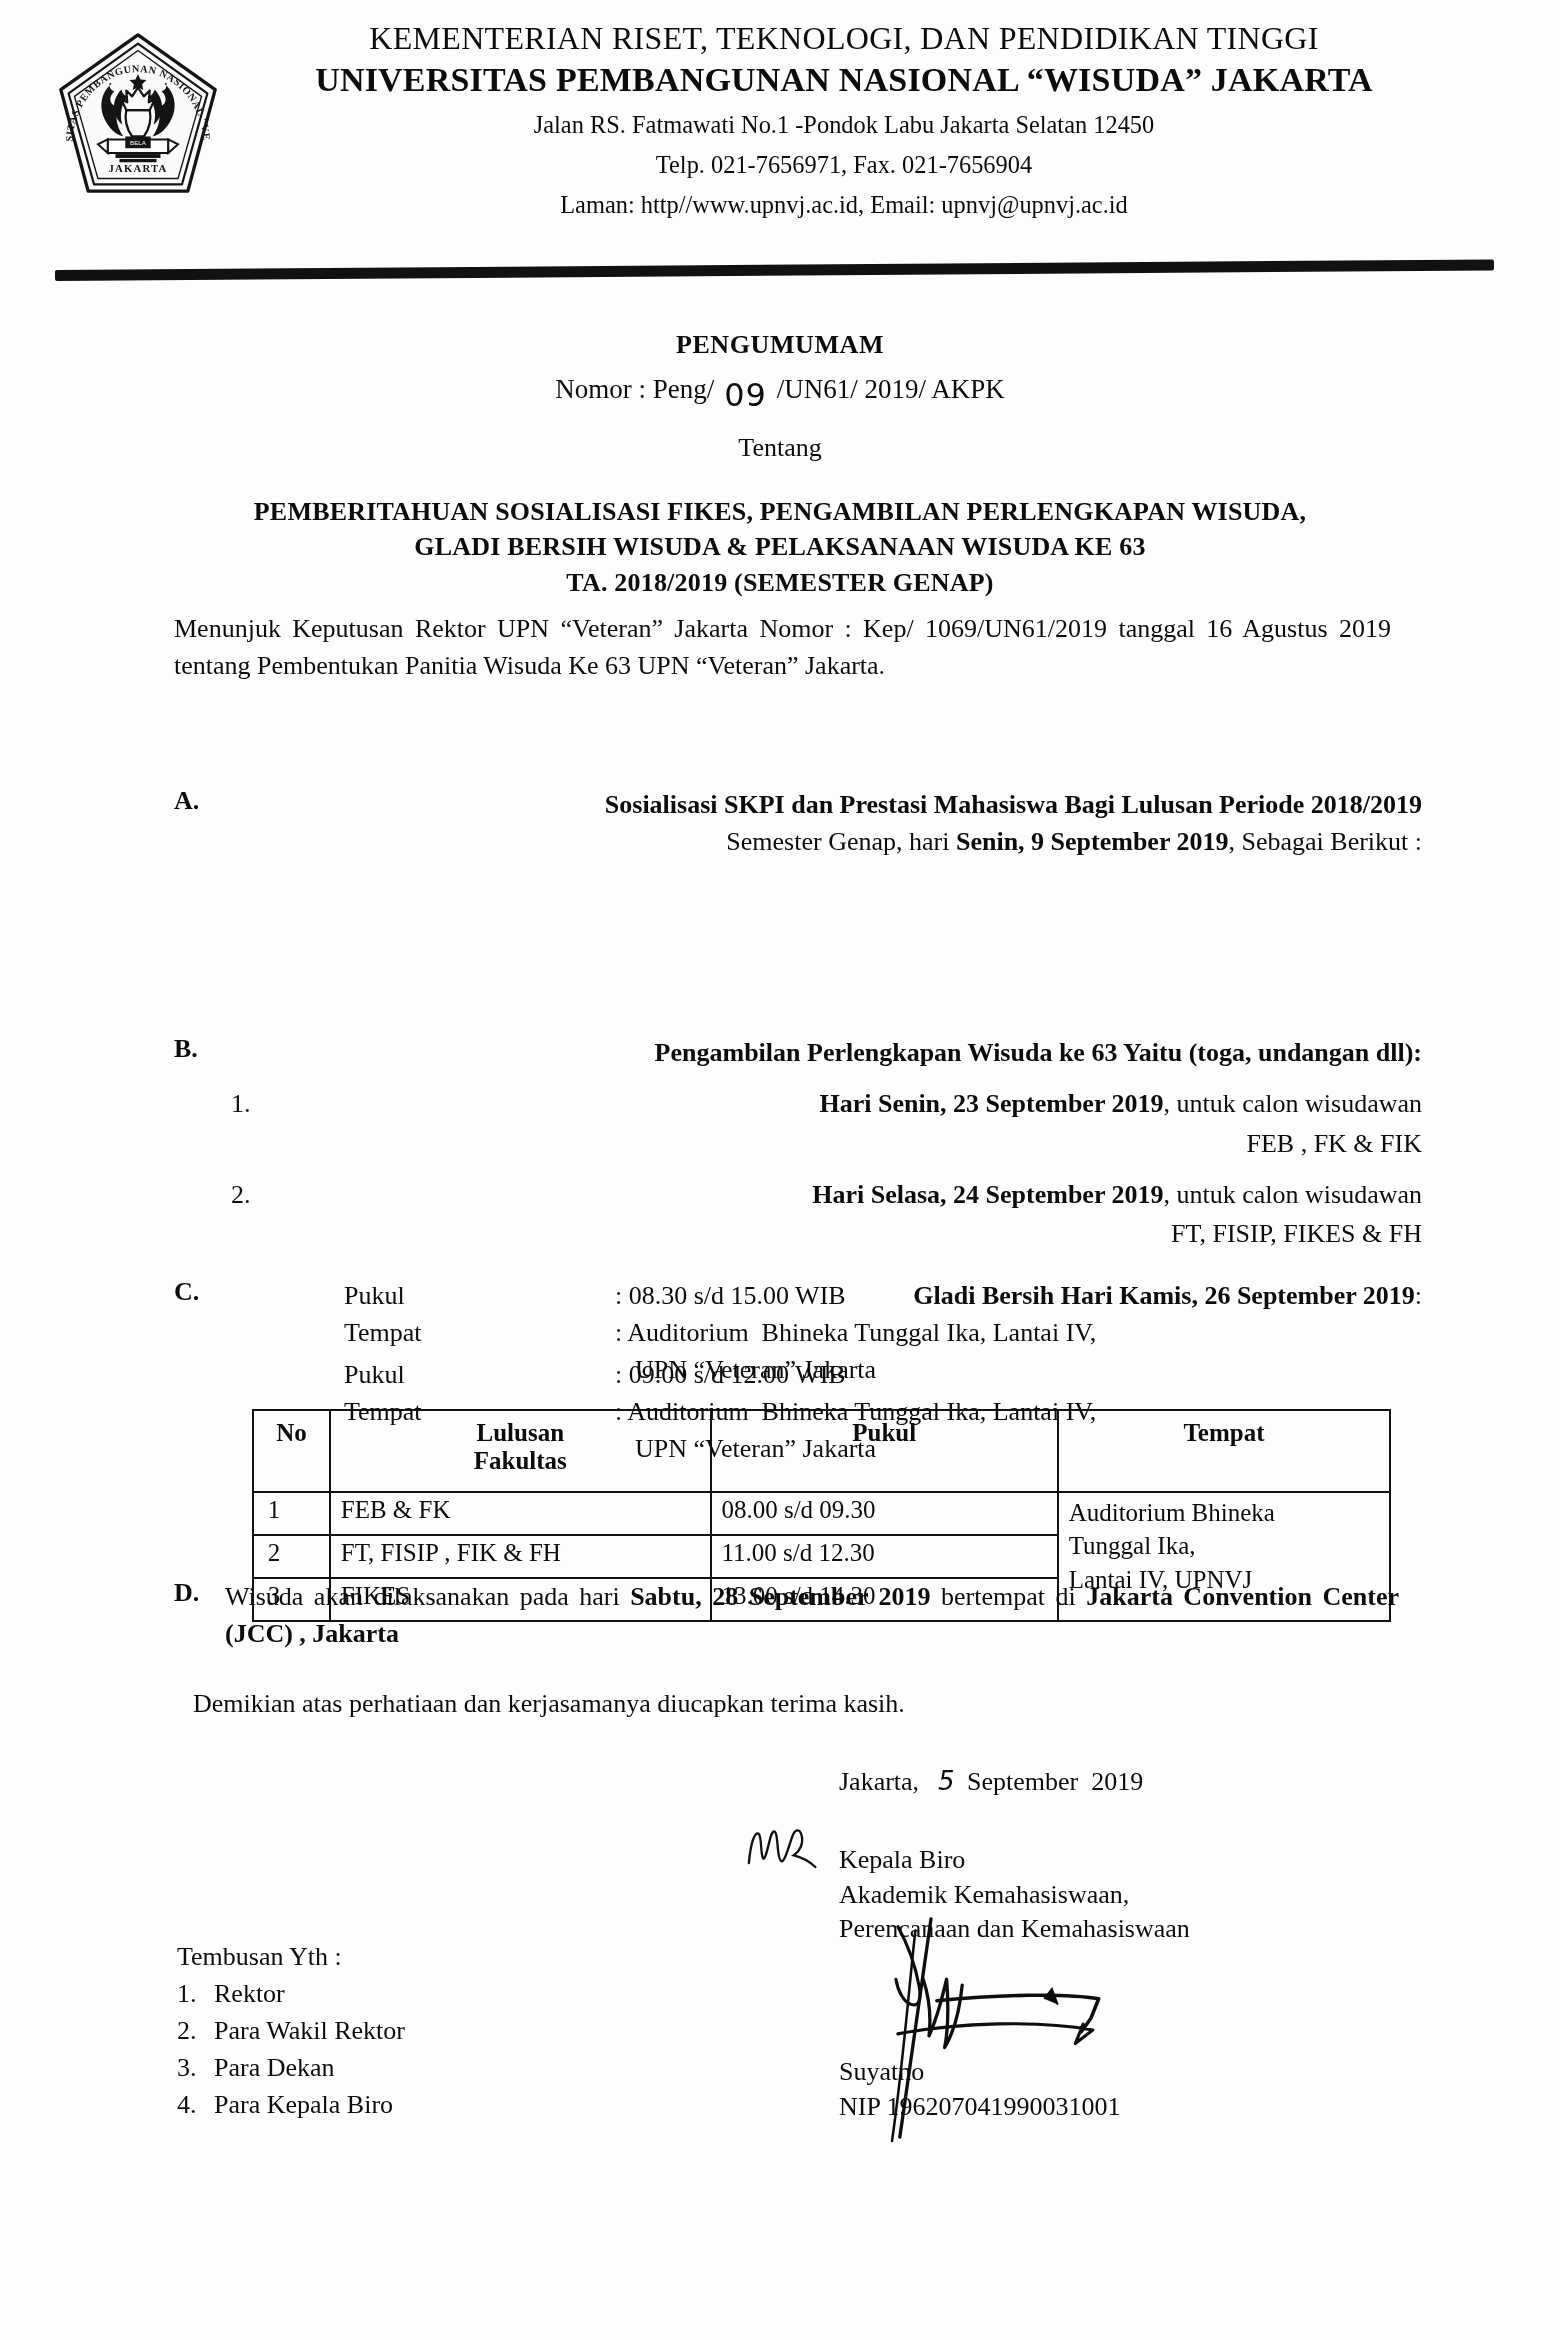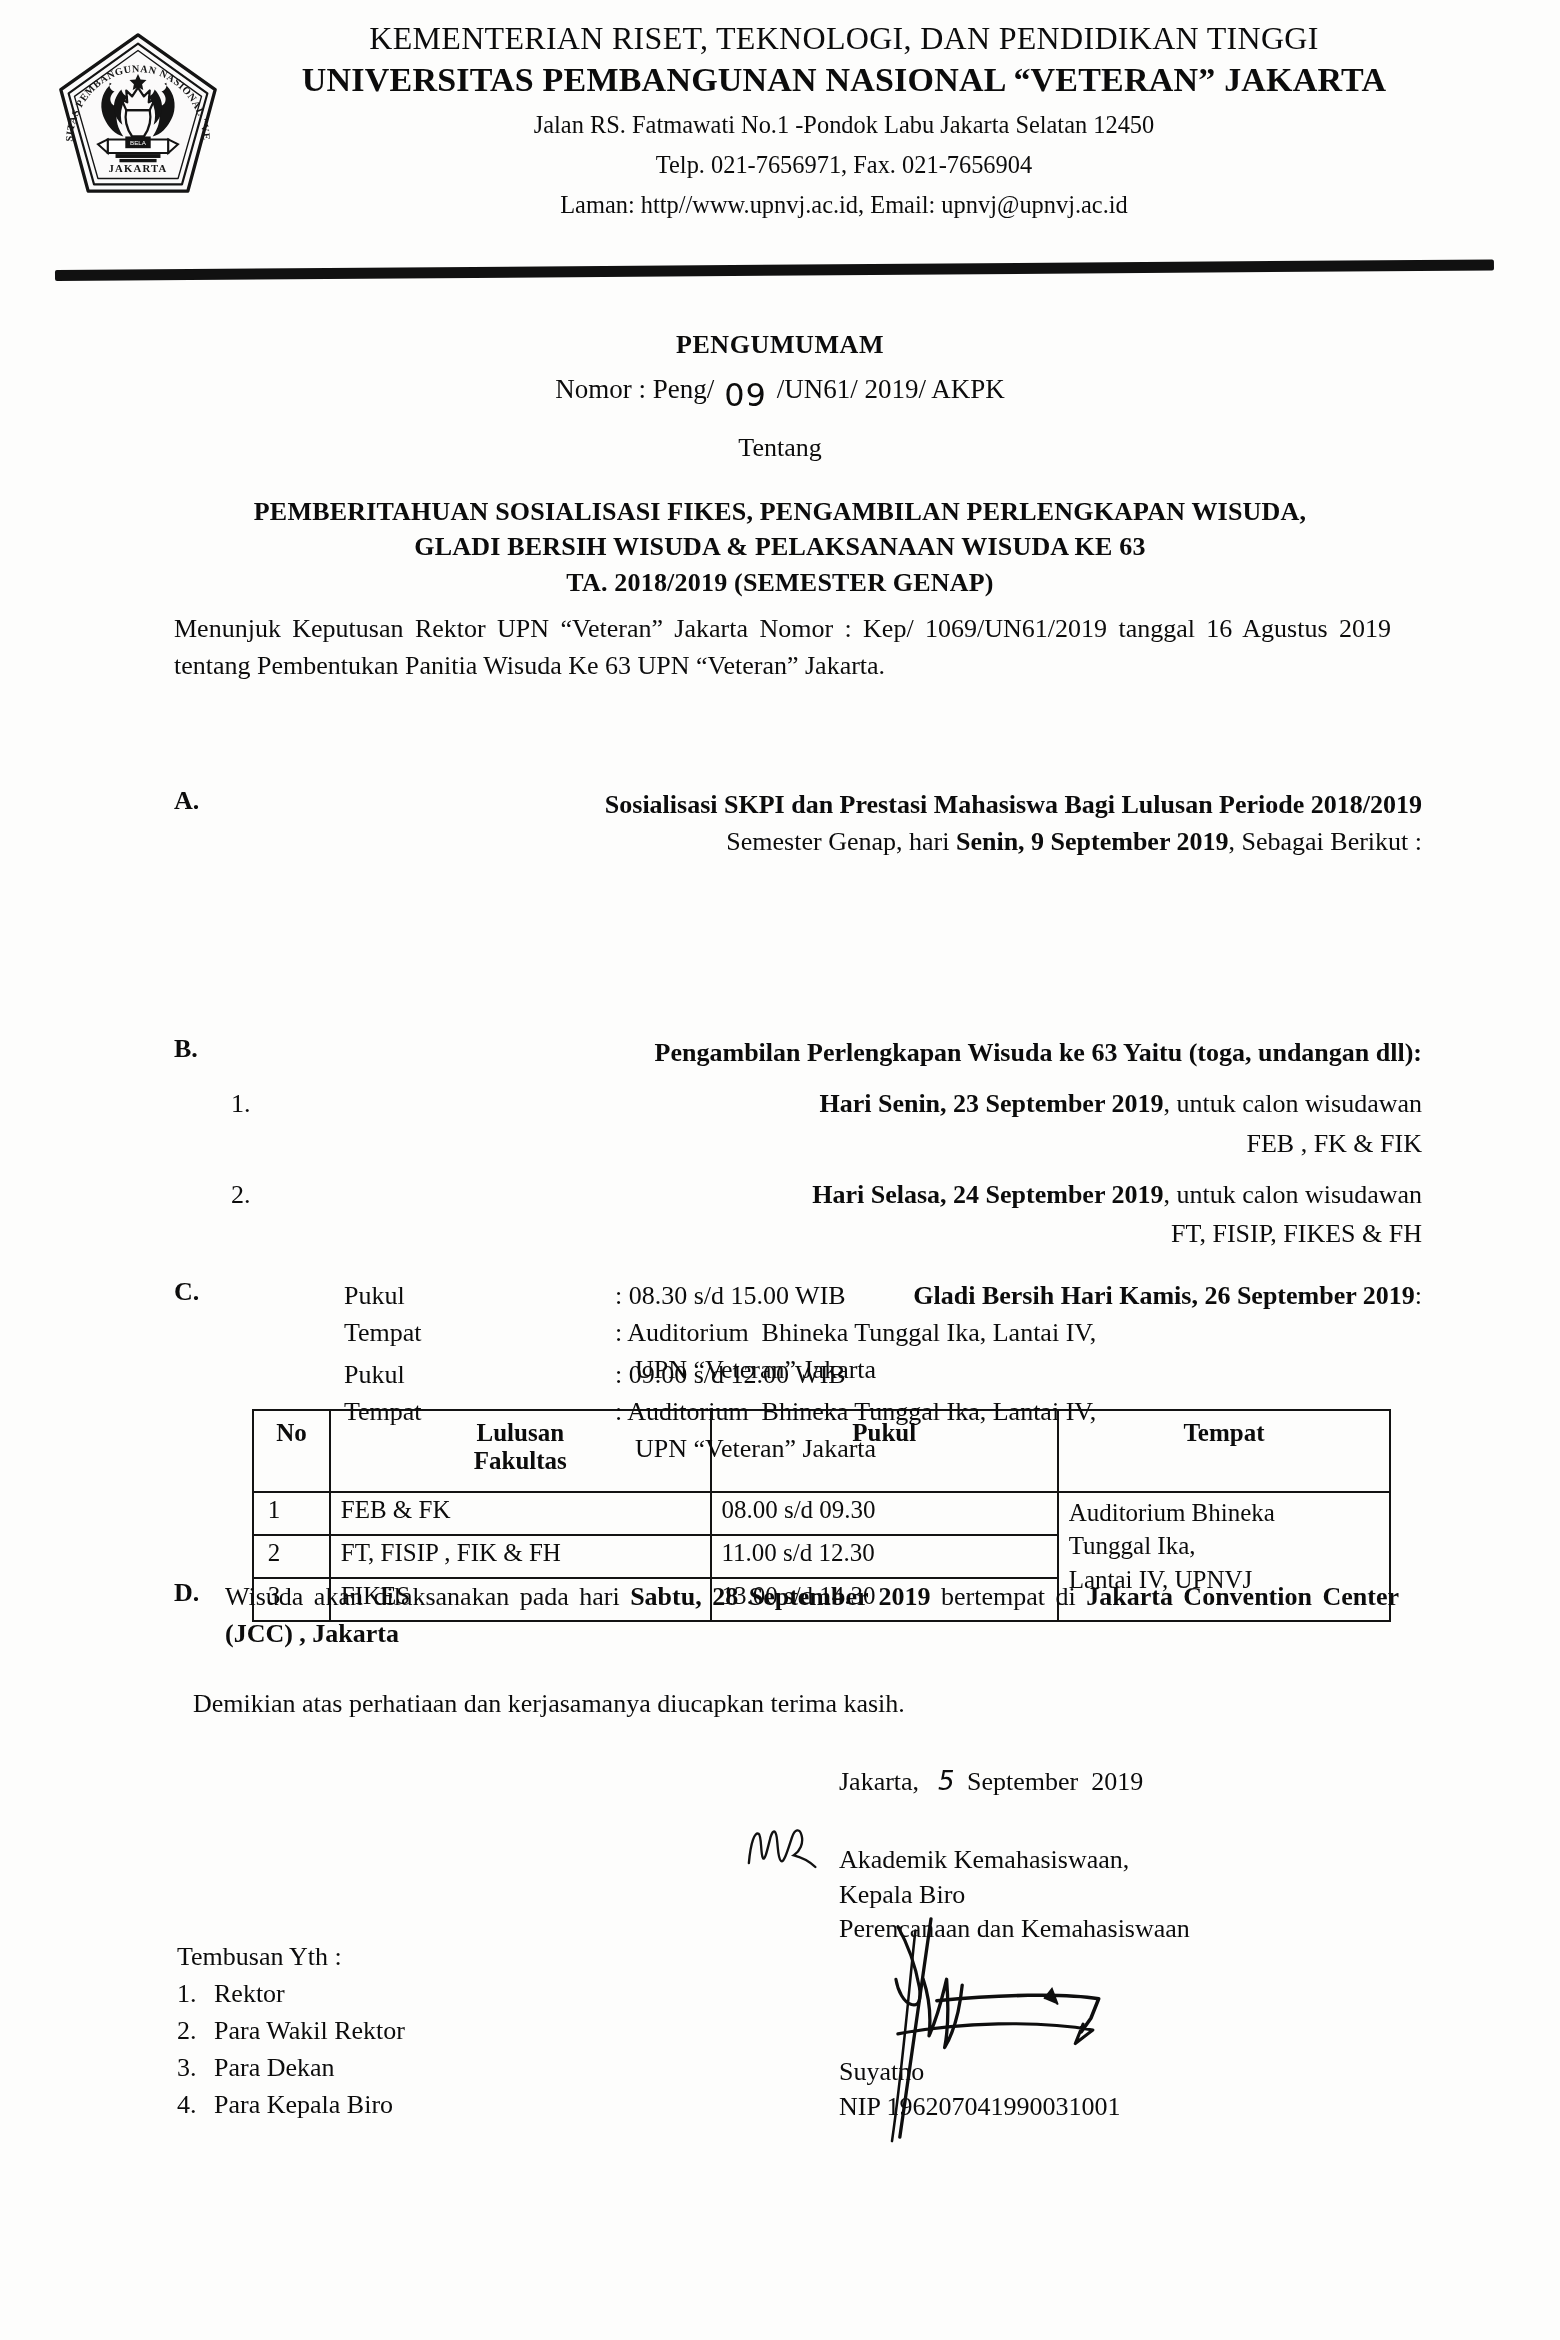--- a/index.html
+++ b/index.html
@@ -275,21 +275,21 @@
         <rect x="76" y="110" width="26" height="12" fill="#141414"></rect>
         <text x="89" y="119" text-anchor="middle" font-size="6.4" font-family="Liberation Sans, sans-serif" fill="#ffffff">BELA</text>
 
         <rect x="66" y="128" width="46" height="4" fill="#141414"></rect>
         <rect x="70" y="133" width="38" height="3.4" fill="#141414"></rect>
       </svg>
     </div>
 
     <div class="lh-text">
       <div class="lh-line1">KEMENTERIAN RISET, TEKNOLOGI, DAN PENDIDIKAN TINGGI</div>
-      <div class="lh-line2">UNIVERSITAS PEMBANGUNAN NASIONAL “VETERAN” JAKARTA</div>
+      <div class="lh-line2">UNIVERSITAS PEMBANGUNAN NASIONAL “WISUDA” JAKARTA</div>
       <div class="lh-sub">Jalan RS. Fatmawati No.1 -Pondok Labu Jakarta Selatan 12450</div>
       <div class="lh-sub">Telp. 021-7656971, Fax. 021-7656904</div>
       <div class="lh-sub">Laman: http//www.upnvj.ac.id, Email: upnvj@upnvj.ac.id</div>
     </div>
 
     <div class="rule"></div>
   </div>
 
   <div class="title-block">
     <div class="doc-kind">PENGUMUMAM</div>
@@ -415,22 +415,22 @@
     </div>
 
   </div>
 
   <div class="closing">Demikian atas perhatiaan dan kerjasamanya  diucapkan terima kasih.</div>
 
   <div class="sig">
     <div class="sig-place"><span>Jakarta,  </span><span class="sig-hw-date">5</span><span> September  2019</span></div>
 
     <div class="sig-title">
+      <div>Kepala Biro</div>
       <div>Akademik Kemahasiswaan,</div>
-      <div>Kepala Biro</div>
       <div>Perencanaan dan Kemahasiswaan</div>
     </div>
 
     <div class="sig-name">
       <div>Suyatno</div>
       <div>NIP 196207041990031001</div>
     </div>
   </div>
 
   <svg class="scribble" viewBox="0 0 90 60">

